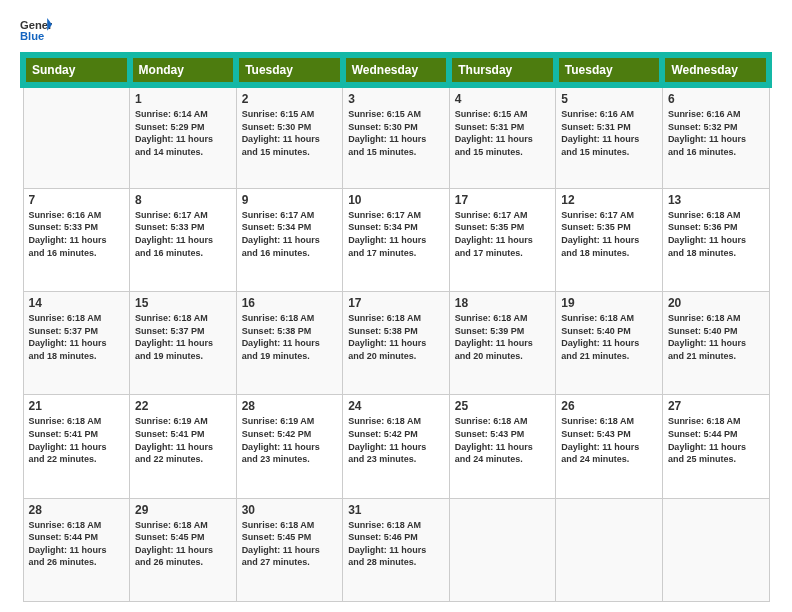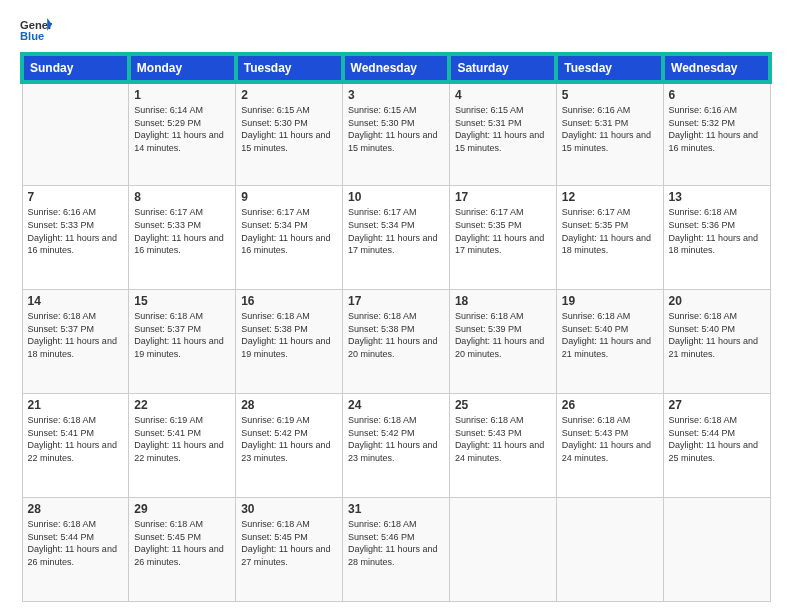--- a/index.html
+++ b/index.html
@@ -46,45 +46,46 @@
       color: #555;
     }
     .calendar {
       flex: 1;
       border: 1px solid #ccc;
       border-collapse: collapse;
       width: 100%;
       table-layout: fixed;
     }
     .calendar thead tr th {
-      background-color: #1d4ed8;
+      background-color: #4d7c0f;
       color: #fff;
       text-align: left;
       padding: 5px 6px;
       font-size: 12px;
       font-weight: bold;
-      border: 4px solid #14b8a6;
+      border: 6px solid #14b8a6;
     }
     .calendar tbody tr td {
       border: 1px solid #ccc;
       vertical-align: top;
       padding: 4px 5px;
       font-size: 9.5px;
       color: #333;
       height: 86px;
     }
     .day-number {
       font-size: 12px;
       font-weight: bold;
       margin-bottom: 2px;
     }
     .day-info {
       font-size: 9px;
       line-height: 1.4;
       color: #333;
+      font-weight: bold;
     }
     .empty-cell {
       background: #fff;
     }
     tbody tr:nth-child(odd) td {
       background-color: #f9f9f9;
     }
     tbody tr:nth-child(even) td {
       background-color: #fff;
     }
@@ -111,21 +112,21 @@
     </div>
   </div>
 
   <table class="calendar">
     <thead>
       <tr>
       <th>Sunday</th>
           <th>Monday</th>
           <th>Tuesday</th>
           <th>Wednesday</th>
-          <th>Saturday</th>
+          <th>Thursday</th>
           <th>Tuesday</th>
           <th>Wednesday</th>
         </tr>
     </thead>
     <tbody id="calendar-body">
     <tr>
           <td class="empty-cell"></td>
           <td>
             <div class="day-number">1</div>
             <div class="day-info">Sunrise: 6:14 AM<br>Sunset: 5:29 PM<br>Daylight: 11 hours and 14 minutes.</div>

